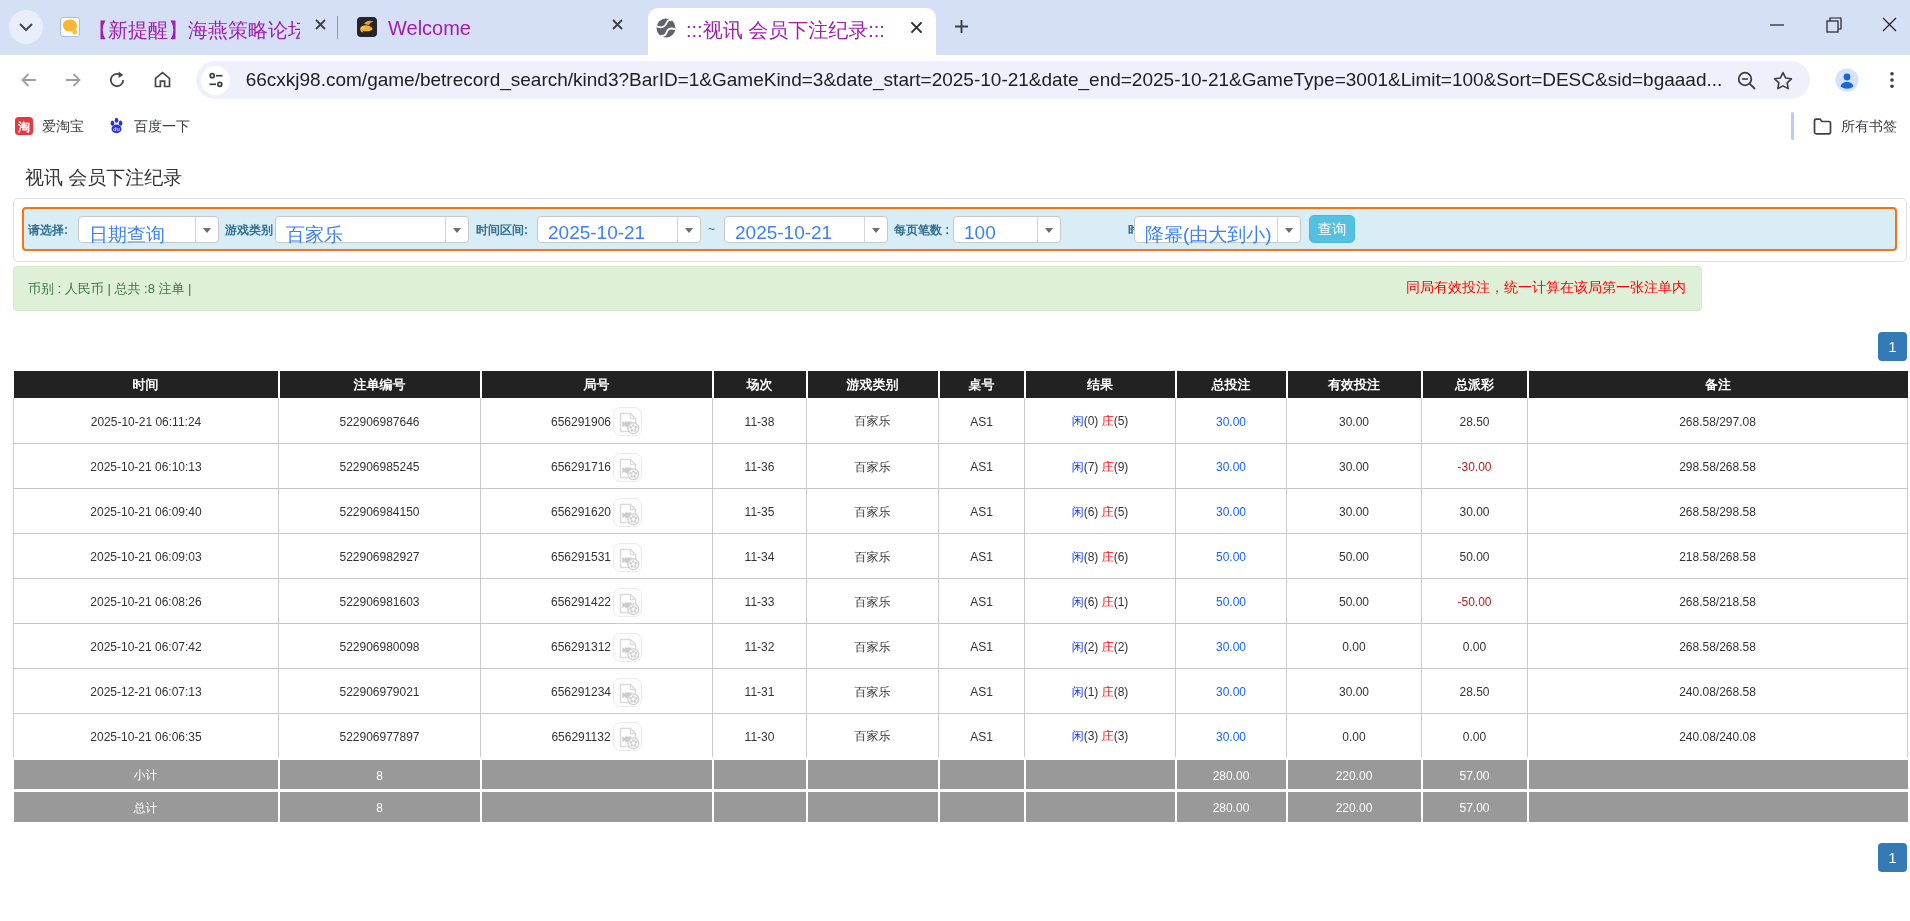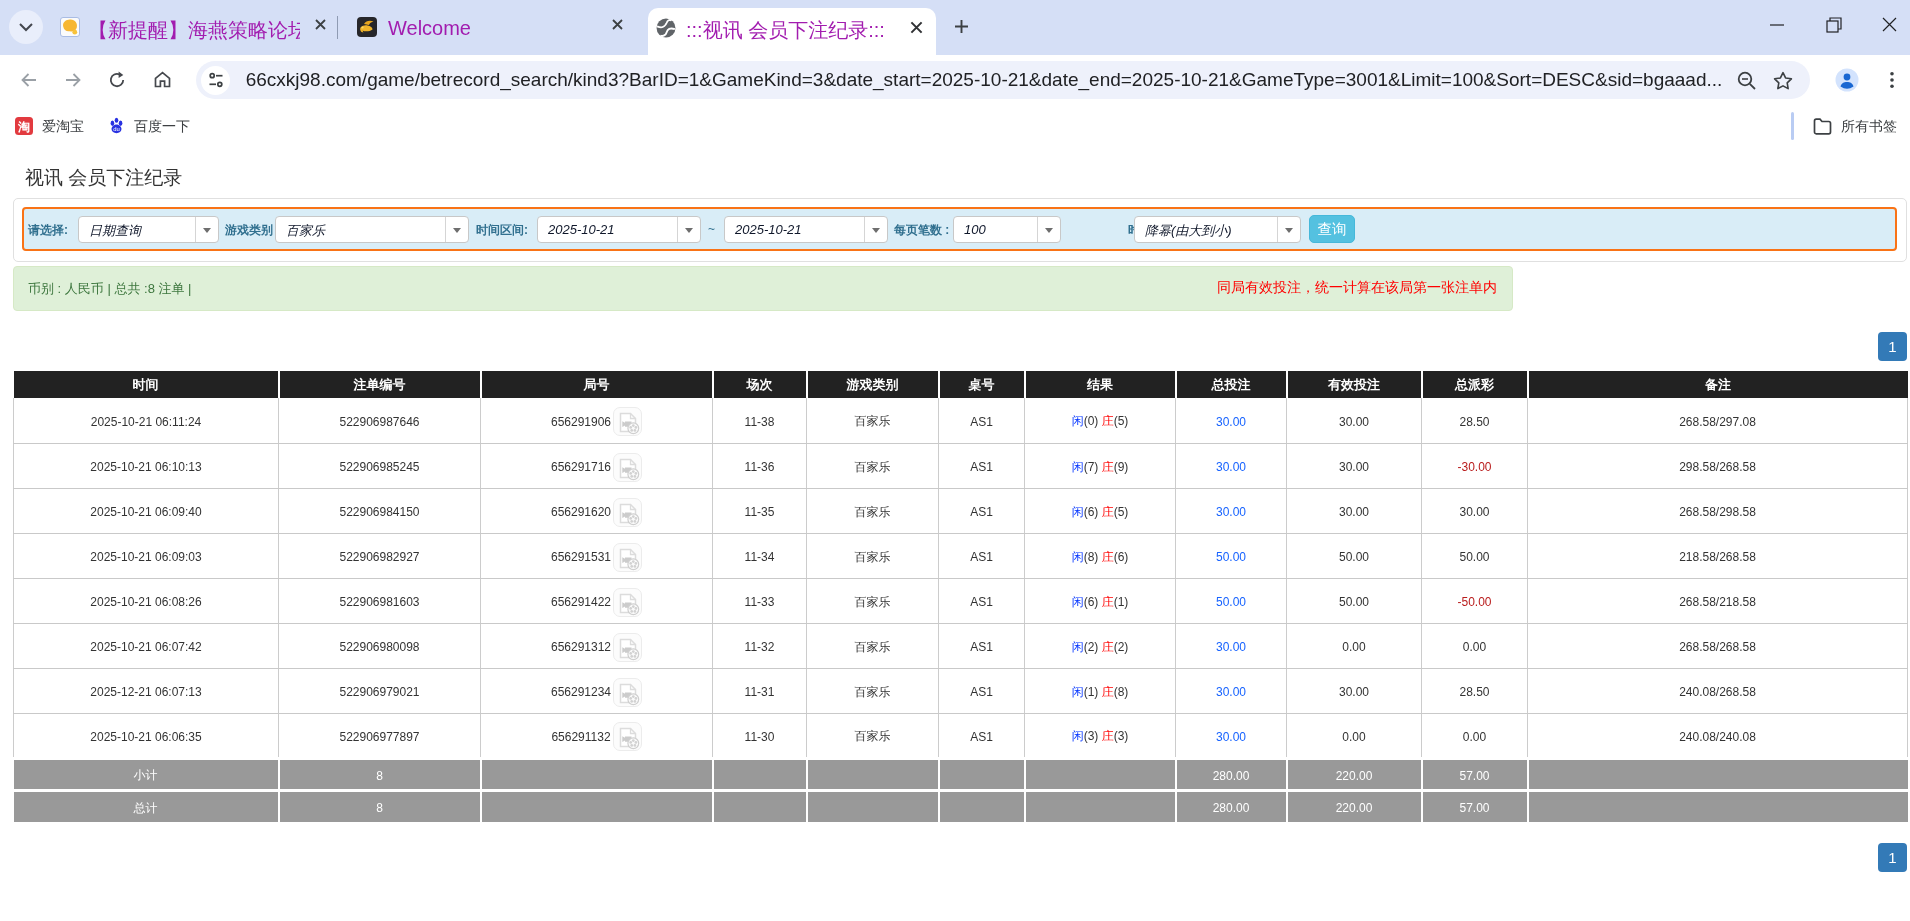--- a/index.html
+++ b/index.html
@@ -22,27 +22,27 @@
 
 #bookmarks { position:absolute; left:0; top:105px; width:1910px; height:43px; background:#fff; }
 .bmtext { position:absolute; top:13px; font-size:14px; color:#3d4043; }
 
 
 #pagetitle { position:absolute; left:25px; top:165px; font-size:19px; color:#333; }
 #filterbox { position:absolute; left:13px; top:198px; width:1894px; height:64px; background:#fff; border:1px solid #e0e0e0; border-radius:5px; }
 #filterbar { position:absolute; left:8px; top:8px; width:1875px; height:44px; background:#d9edf7; border:2px solid #f97316; border-radius:4px; }
 .flabel { position:absolute; top:6px; white-space:nowrap; font-size:12px; font-weight:bold; color:#31708f; }
 .combo { position:absolute; top:0px; height:27px; background:#fff; border:1px solid #c8c8c8; border-radius:4px; }
-.combo .ctext { position:absolute; left:10px; top:5px; font-size:13px; color:#0f172a;font-style:italic; }
+.combo .ctext { position:absolute; left:10px; top:5px; font-size:19px; color:#3b82f6; }
 .combo .carr { position:absolute; right:0; top:0; bottom:0; width:23px; border-left:1px solid #d5d5d5; }
 .combo .carr:after { content:""; position:absolute; left:7px; top:11px; border-left:4.5px solid transparent; border-right:4.5px solid transparent; border-top:5.5px solid #6e6e6e; }
 #fctls { position:absolute; left:-23px; top:7px; height:27px; }
 #btnsearch { position:absolute; left:1308px; top:-1px; width:46px; height:28px; background:#54c1e0; border:1px solid #46b8da; border-radius:5px; color:#fff; font-size:14.5px; text-align:center; line-height:27px; }
 
-#greenbar { position:absolute; left:13px; top:266px; width:1500px; height:45px; background:#dff0d8; border:1px solid #d6e9c6; border-radius:4px; }
+#greenbar { position:absolute; left:13px; top:266px; width:1689px; height:45px; background:#dff0d8; border:1px solid #d6e9c6; border-radius:4px; }
 #greenbar .gl { position:absolute; left:14px; top:13px; font-size:13px; color:#3c763d; }
 #greenbar .gr { position:absolute; right:15px; top:12px; font-size:14px; color:#ff0000; }
 
 .pagebtn { position:absolute; width:29px; height:29px; background:#337ab7; border-radius:4px; color:#fff; font-size:15px; text-align:center; line-height:29px; }
 #pag1 { left:1878px; top:332px; }
 #pag2 { left:1878px; top:843px; }
 
 #bettable { position:absolute; left:13px; top:371px; width:1894px; border-collapse:collapse; table-layout:fixed; }
 #bettable th { background:#222222; color:#fff; font-size:13px; font-weight:bold; height:27px; border-right:2px solid #fff; text-align:center; padding:0;margin-left:32px; }
 #bettable th:last-child { border-right:none; }

